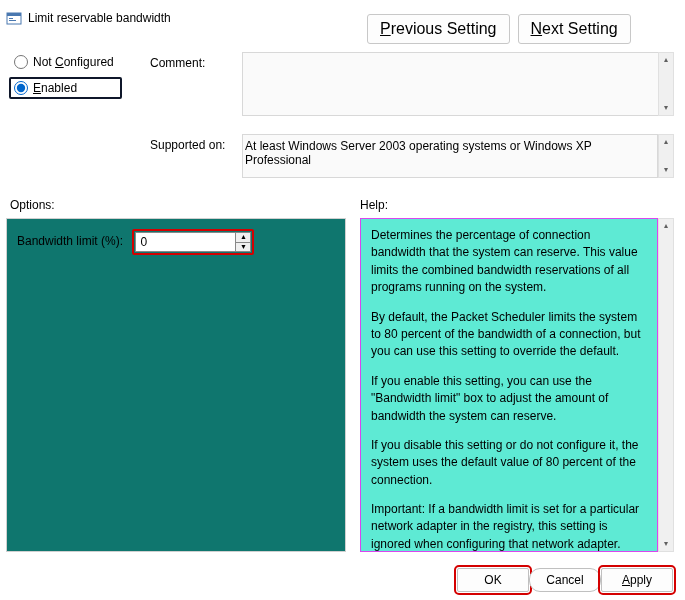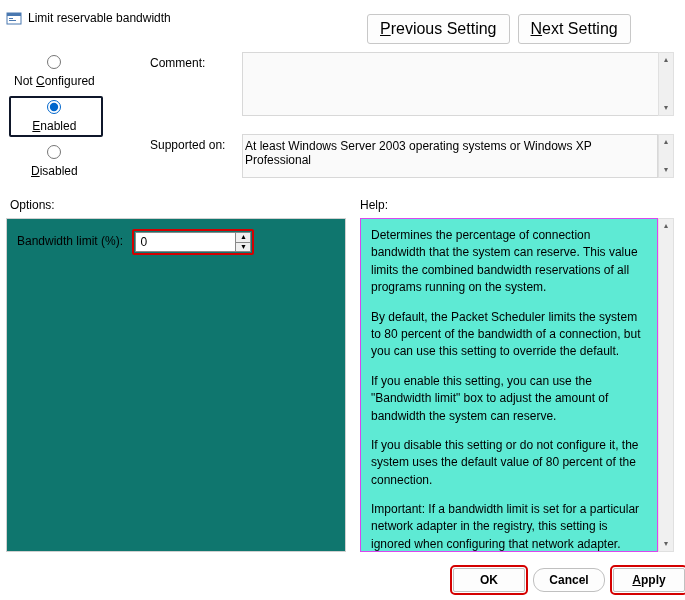--- a/index.html
+++ b/index.html
@@ -61,21 +61,20 @@
     display: flex;
     flex-direction: column;
     gap: 10px;
   }
   .radio-row {
     display: flex;
     align-items: center;
     gap: 5px;
     cursor: pointer;
     padding: 1px 2px;
-    flex-direction: column;
   }
   .radio-row input[type=radio] {
     margin: 0;
     width: 14px;
     height: 14px;
     accent-color: #0066cc;
   }
   .radio-highlight {
     border: 2px solid #0f172a;
     border-radius: 2px;
@@ -193,22 +192,22 @@
   }
   .spin-btn:first-child { border-bottom:none; }
 
   .bottom-bar {
     position:absolute;
     left:0; top:560px;
     width:685px; height:40px;
     display:flex;
     justify-content:flex-end;
     align-items:center;
-    gap:8px;
-    font-weight:bold;
+    gap:0;
+    padding-right:12px;
   }
   .bbtn {
     border:1px solid #c0c0c0;
     background:#fdfdfd;
     padding:4px 0;
     width:72px;
     text-align:center;
     font-size:12px;
     border-radius:11px;
     cursor:pointer;
@@ -246,24 +245,20 @@
     <label class="radio-row">
       <input type="radio" name="state" style="">
       <span>Not <span class="und">C</span>onfigured</span>
     </label>
     <span class="radio-highlight">
       <label class="radio-row">
         <input type="radio" name="state" checked="" style="">
         <span><span class="und">E</span>nabled</span>
       </label>
     </span>
-    <label class="radio-row">
-      <input type="radio" name="state" style="">
-      <span><span class="und">D</span>isabled</span>
-    </label>
   </div>
 
   <div class="lbl-comment">Comment:</div>
   <textarea class="comment-box" style=""></textarea>
   <div class="comment-scroll">
     <div class="sb-arrow">▴</div>
     <div class="sb-arrow">▾</div>
   </div>
 
   <div class="lbl-supported">Supported on:</div>

